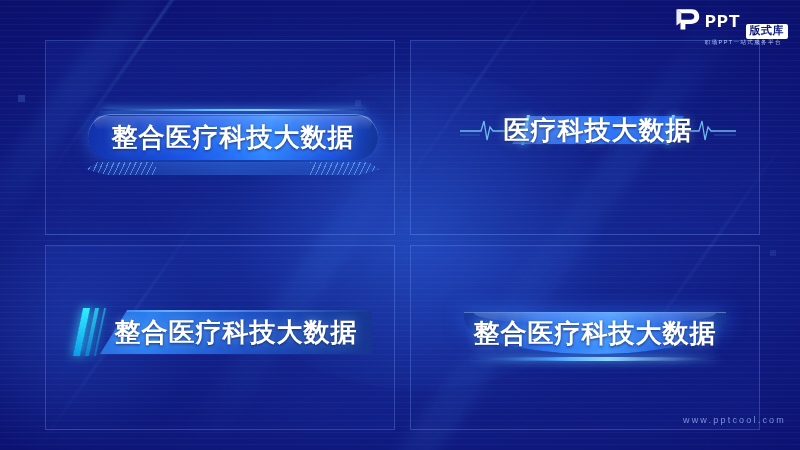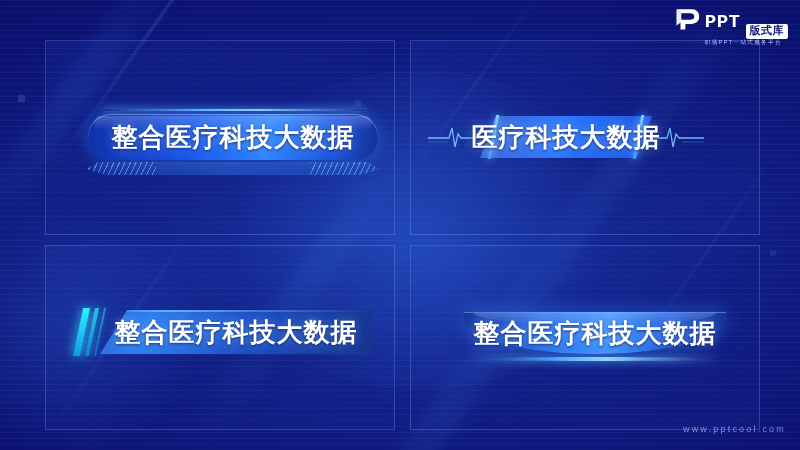--- a/index.html
+++ b/index.html
@@ -73,21 +73,21 @@
   .b1 .techbar{
     position:absolute;left:-2px;right:-2px;bottom:-15px;height:13px;
     background:
       repeating-linear-gradient(115deg, rgba(130,200,255,.55) 0 1px, rgba(130,200,255,0) 1px 5px) left/70px 100% no-repeat,
       repeating-linear-gradient(115deg, rgba(130,200,255,.55) 0 1px, rgba(130,200,255,0) 1px 5px) right/70px 100% no-repeat,
       linear-gradient(to right, rgba(60,140,255,.12), rgba(60,140,255,.35), rgba(60,140,255,.12));
     clip-path:polygon(4% 0,96% 0,100% 55%,93% 100%,7% 100%,0 55%);
   }
 
   
-  .b2{left:480px;top:116px;width:172px;height:42px;}
+  .b2{left:512px;top:116px;width:172px;height:28px;}
   .b2 .para{
     position:absolute;inset:0;
     background:linear-gradient(105deg,#1a44c8 0%,#2a76ff 45%,#1e56e2 100%);
     clip-path:polygon(9% 0, 100% 0, 91% 100%, 0 100%);
     box-shadow:0 0 20px rgba(50,130,255,.5);
   }
   .b2 .para:before{
     content:"";position:absolute;inset:0;
     background:linear-gradient(105deg, rgba(255,255,255,.18) 0%, rgba(255,255,255,0) 55%);
     clip-path:polygon(9% 0, 100% 0, 91% 100%, 0 100%);
@@ -153,21 +153,21 @@
   .logo-ppt{font-size:19px;font-weight:bold;color:#fff;letter-spacing:.5px;line-height:1;}
   .logo-badge{
     background:#ffffff;color:#0e1a7a;font-size:11px;font-weight:bold;
     padding:1px 4px;border-radius:2px;line-height:1.15;letter-spacing:.5px;margin-top:18px;
   }
   .logo-sub{
     font-size:5.5px;color:#b9c8ff;letter-spacing:1.4px;line-height:1;white-space:nowrap;
   }
   
   .wm{
-    position:absolute;right:14px;bottom:16px;
+    position:absolute;right:14px;bottom:25px;
     font-size:9px;letter-spacing:2.2px;color:#8fa6e8;opacity:.85;white-space:nowrap;
   }
   .corner-chip{position:absolute;background:rgba(110,160,255,.22);}
 </style>
 </head>
 <body>
 
 <div class="stage">
 
   <div class="streaks">

